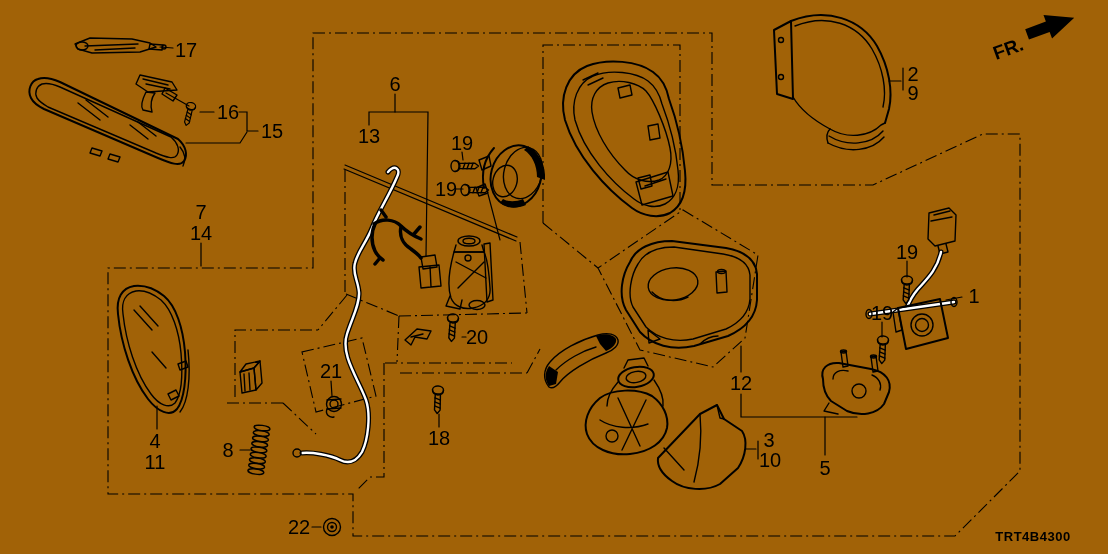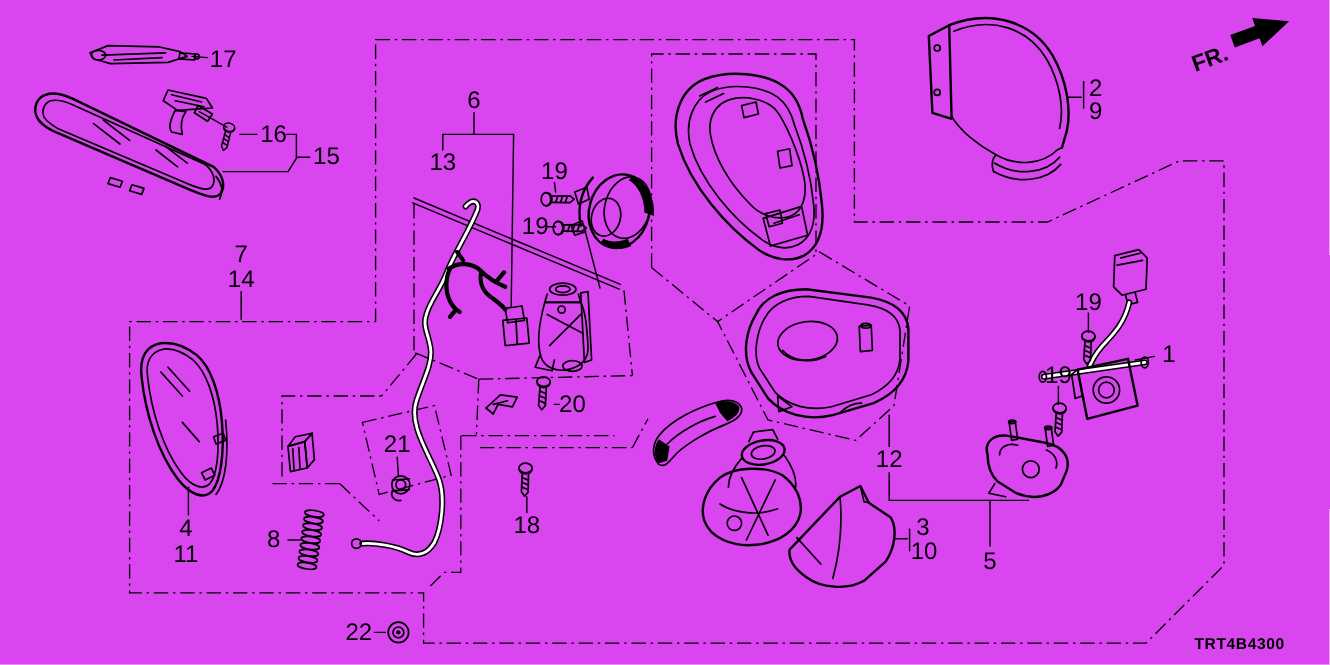--- a/index.html
+++ b/index.html
@@ -1,16 +1,16 @@
 <!DOCTYPE html>
 <html><head>
 <meta charset="utf-8">
 <style>
   html,body{margin:0;padding:0;background:#fff;}
-  .stage{width:1108px;height:554px;background:#d946ef;position:relative;overflow:hidden;}
+  .stage{width:1108px;height:554px;background:#a16207;position:relative;overflow:hidden;}
   svg{display:block;font-family:"Liberation Sans", sans-serif;}
   .callout{font-size:20px;fill:#000;}
   .code-text{font-size:13px;font-weight:bold;letter-spacing:.5px;fill:#000;}
   .fr-text{font-size:19px;font-weight:bold;fill:#000;}
   .ln{stroke:#000;stroke-width:1.2;fill:none;stroke-linecap:round;}
   .bnd{stroke:#000;stroke-width:1.1;fill:none;stroke-dasharray:12 4 2 4;}
   .pt{stroke:#000;stroke-width:1.4;fill:none;stroke-linejoin:round;stroke-linecap:round;}
   .pt2{stroke:#000;stroke-width:2;fill:none;stroke-linejoin:round;stroke-linecap:round;}
   .thick{stroke:#000;stroke-width:5;fill:none;stroke-linecap:round;}
   .thick2{stroke:#000;stroke-width:3.5;fill:none;stroke-linecap:round;}

